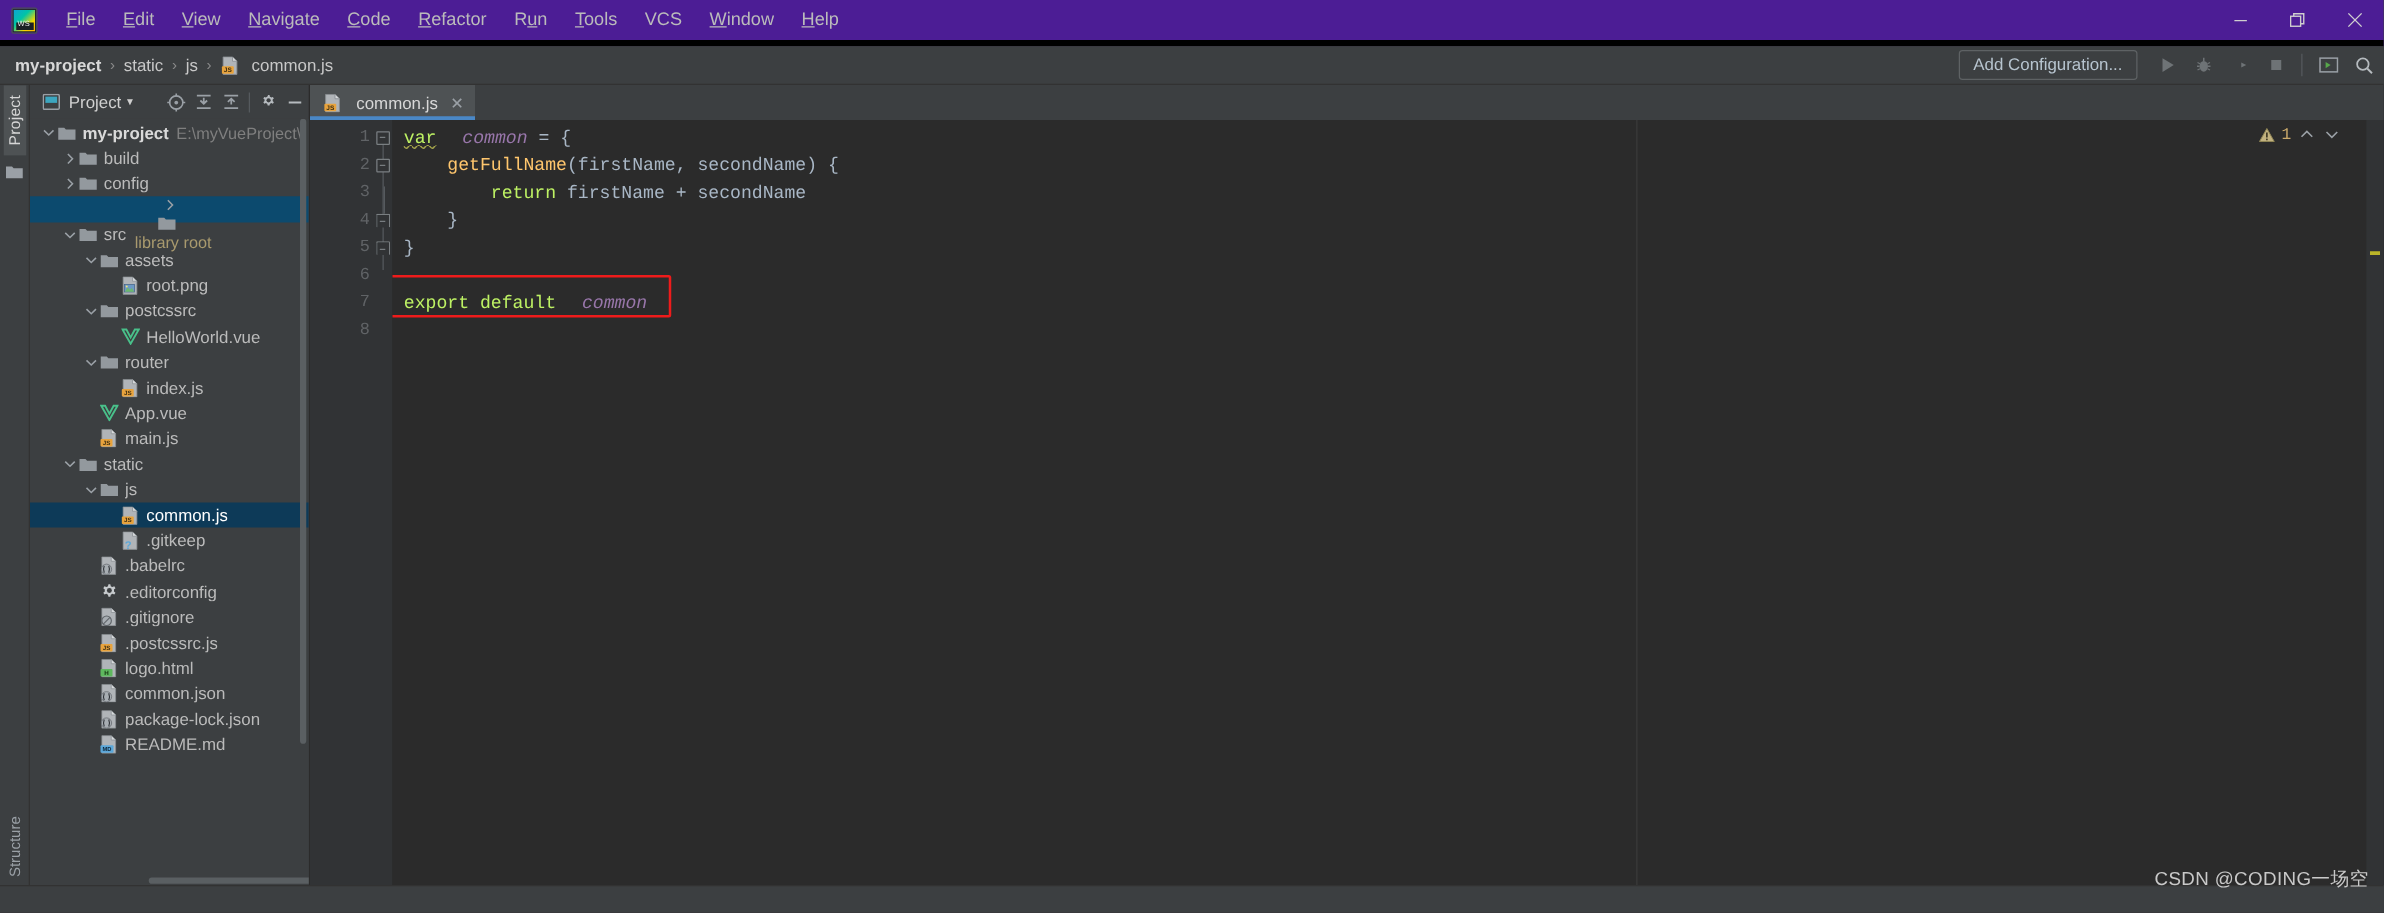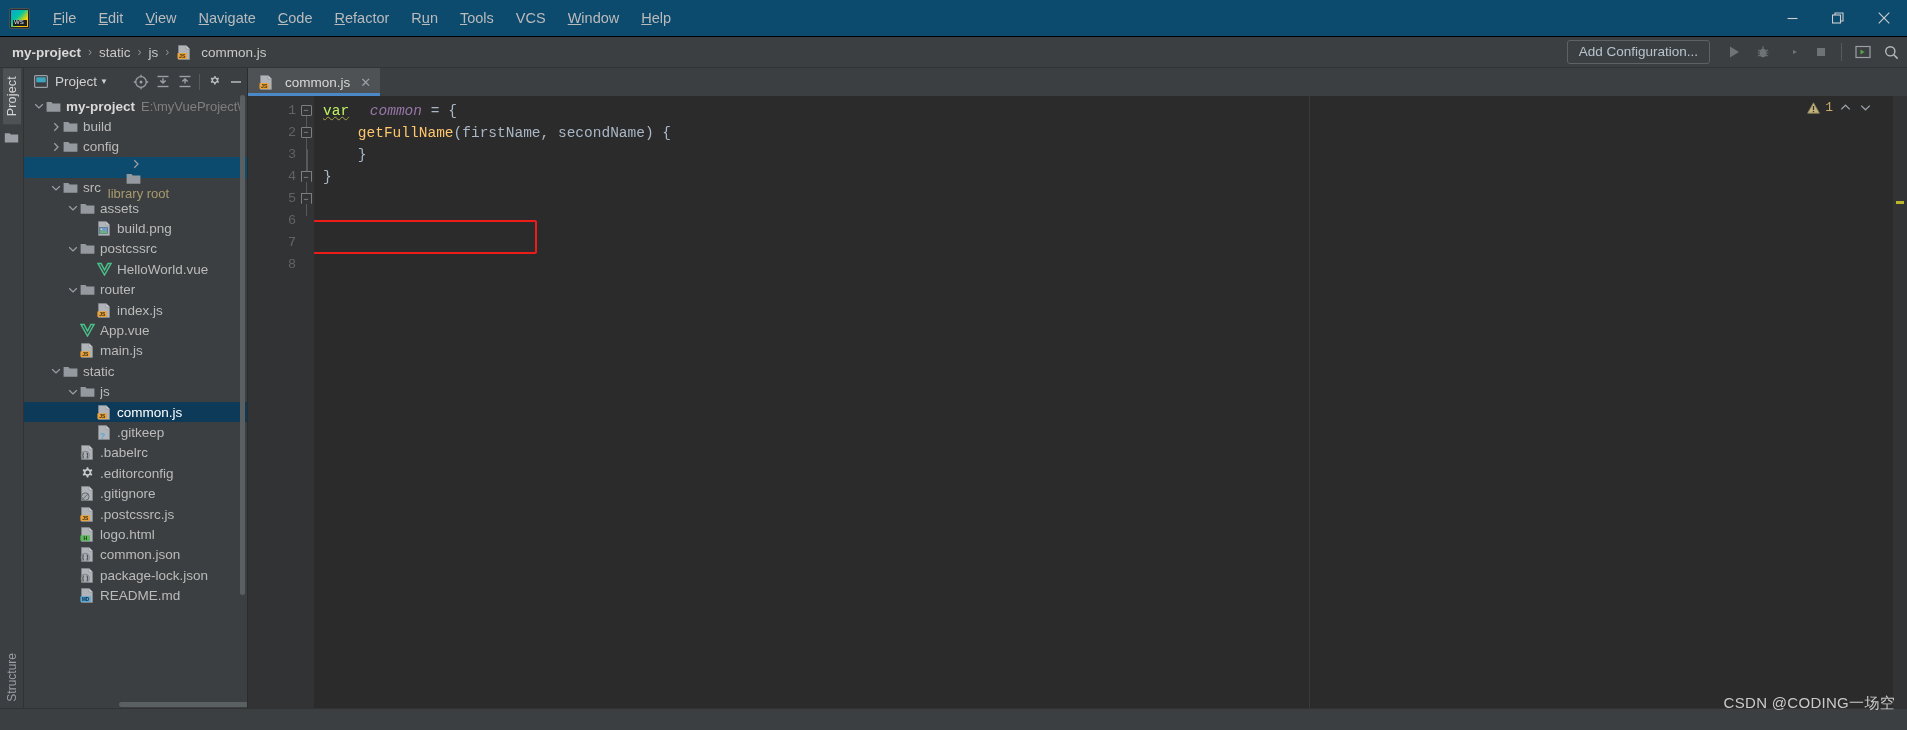--- a/index.html
+++ b/index.html
@@ -8,24 +8,24 @@
     background: #3c3f41;
     font-family: "Liberation Sans", sans-serif;
     overflow: hidden;
     -webkit-font-smoothing: antialiased;
   }
   .app { position: relative; width: 1907px; height: 730px; background: #3c3f41; display: flex; flex-direction: column; }
 
   
   .menubar {
     height: 37px; min-height: 37px;
-    background: #0c4a6e;
+    background: #4c1d95;
     display: flex; align-items: center;
     position: relative;
-    border-bottom: 1px solid #000000;
+    border-bottom: 5px solid #000000;
   }
   .ws-logo {
     width: 21px; height: 21px; margin-left: 9px; margin-right: 12px;
     border-radius: 2px; position: relative; overflow: hidden;
     background: linear-gradient(135deg,#2a2f35 0%,#1d2229 100%);
     border: 1px solid #4a4f55;
     flex: 0 0 auto;
   }
   .ws-logo .b1 { position:absolute; left:1px; top:1px; width:17px; height:17px; background:
       linear-gradient(135deg,#0fa4d4 0%,#00c4a7 38%,#f5d800 72%,#ffb000 100%); }
@@ -472,21 +472,21 @@
               <span class="arrow"></span>
               <span class="ficon">
                 <svg width="14" height="15" viewBox="0 0 14 15">
                   <path d="M1.5 0.5 H9 L12.5 4 V14.5 H1.5 Z" fill="#b0b4b8" stroke="#8a8f93" stroke-width="0.6"></path>
                   <path d="M9 0.5 V4 H12.5" fill="#d6d9db" stroke="#8a8f93" stroke-width="0.6"></path>
                   <rect x="2.6" y="6.6" width="8" height="6" fill="#6d99c4" stroke="#45658a" stroke-width="0.6"></rect>
                   <path d="M2.8 12.3 L5.2 8.9 L7 10.9 L8.4 9.4 L10.4 12.3 Z" fill="#6db96d"></path>
                   <circle cx="4.4" cy="8.2" r="0.8" fill="#f2e27a"></circle>
                 </svg>
               </span>
-              <span class="rowtext">build.png</span>
+              <span class="rowtext">root.png</span>
             </div>
             <div class="row">
               <span style="width: 42px; flex: 0 0 auto;"></span>
               <span class="arrow">
                 <svg width="10" height="8" viewBox="0 0 10 8">
                   <path d="M1.2 2.3 L5 6 L8.8 2.3" fill="none" stroke="#9aa0a6" stroke-width="1.25"></path>
                 </svg>
               </span>
               <span class="ficon">
                 <svg width="15" height="13" viewBox="0 0 15 13">
@@ -753,23 +753,25 @@
           <div class="foldmark" style="top:31px;">−</div>
           <div class="foldmark cap" style="top:53px;left:7px;width:1px;height:22px;background:#555a5e;"></div>
           <div class="foldmark" style="top:75px;border-bottom:none;">−</div>
           <div class="foldmark" style="top:97px;border-bottom:none;">−</div>
         </div>
 
         <div class="code">
           <div id="codelines">
               <div class="cline"><span class="kw squig">var</span><span class="op"> </span><span class="var-it">common</span><span class="op"> = {</span></div>
               <div class="cline"><span class="op">    </span><span class="fn">getFullName</span><span class="op">(firstName, secondName) {</span></div>
+              <div class="cline"><span class="op">        </span><span class="kw">return</span><span class="op"> firstName + secondName</span></div>
               <div class="cline"><span class="op">    }</span></div>
               <div class="cline"><span class="op">}</span></div>
               <div class="cline">&nbsp;</div>
+              <div class="cline"><span class="kw">export default</span><span class="op"> </span><span class="var-it">common</span></div>
               <div class="cline">&nbsp;</div>
             </div>
           <div class="redbox" style="left:-7px; top:124px; width:230px; height:34px;"></div>
           <div class="rightmargin" style="left:995px;"></div>
           <div class="inspect-widget">
             <span>
               <svg width="13" height="12" viewBox="0 0 13 12">
                 <path d="M6.5 0.8 L12.4 11.2 H0.6 Z" fill="#c2b280" stroke="#8f8555" stroke-width="0.8"></path>
                 <rect x="5.85" y="4" width="1.3" height="4" fill="#3a3520"></rect>
                 <rect x="5.85" y="8.9" width="1.3" height="1.3" fill="#3a3520"></rect>

